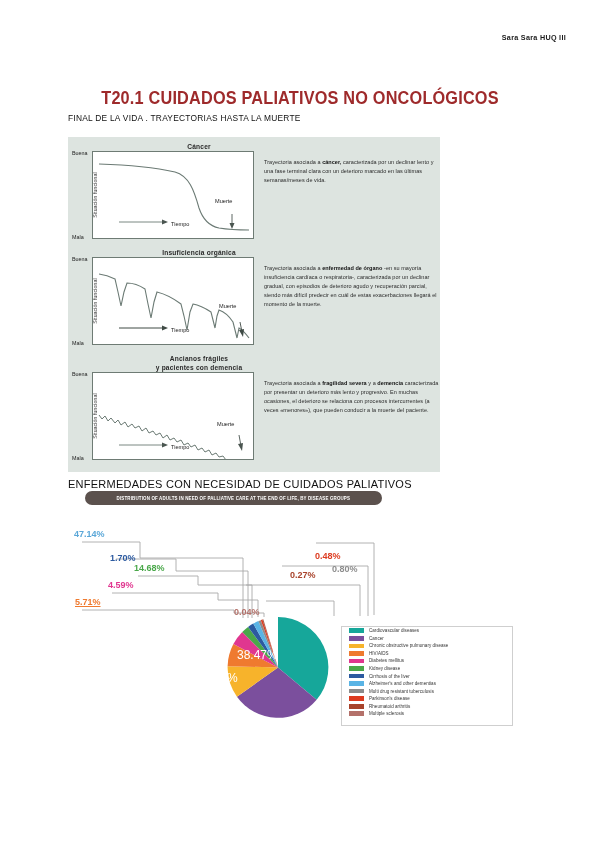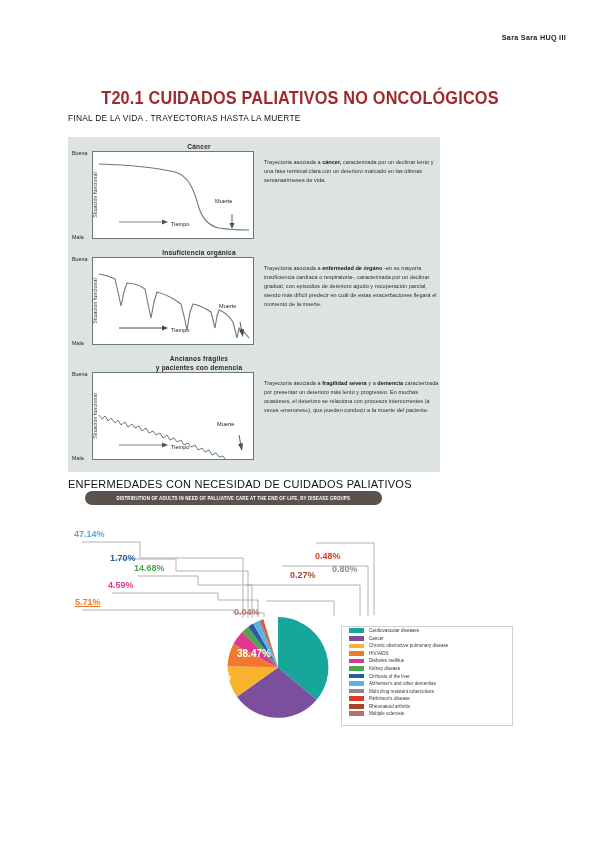--- a/index.html
+++ b/index.html
@@ -90,21 +90,21 @@
     position:absolute;left:273px;top:121px;width:170px;height:98px;
     background:#fff;border:1px solid #cfcfcf;
   }
   .legend-row{
     display:flex;align-items:center;height:7.55px;padding-left:7px;
   }
   .swatch{width:15px;height:4.6px;margin-right:5px;flex:none;}
   .legend-row span{font-size:4.5px;color:#333;letter-spacing:.05px;white-space:nowrap;}
 
   .slice-pct{
-    position:absolute;font-size:10px;font-weight:bold;color:#ffffff;
+    position:absolute;font-size:12px;font-weight:normal;color:#ffffff;
   }
 
   
   .para{
     position:absolute;left:68px;top:733px;width:455px;
     font-size:8px;line-height:1.62;color:#111;letter-spacing:.05px;
   }
 </style>
 </head>
 <body>

